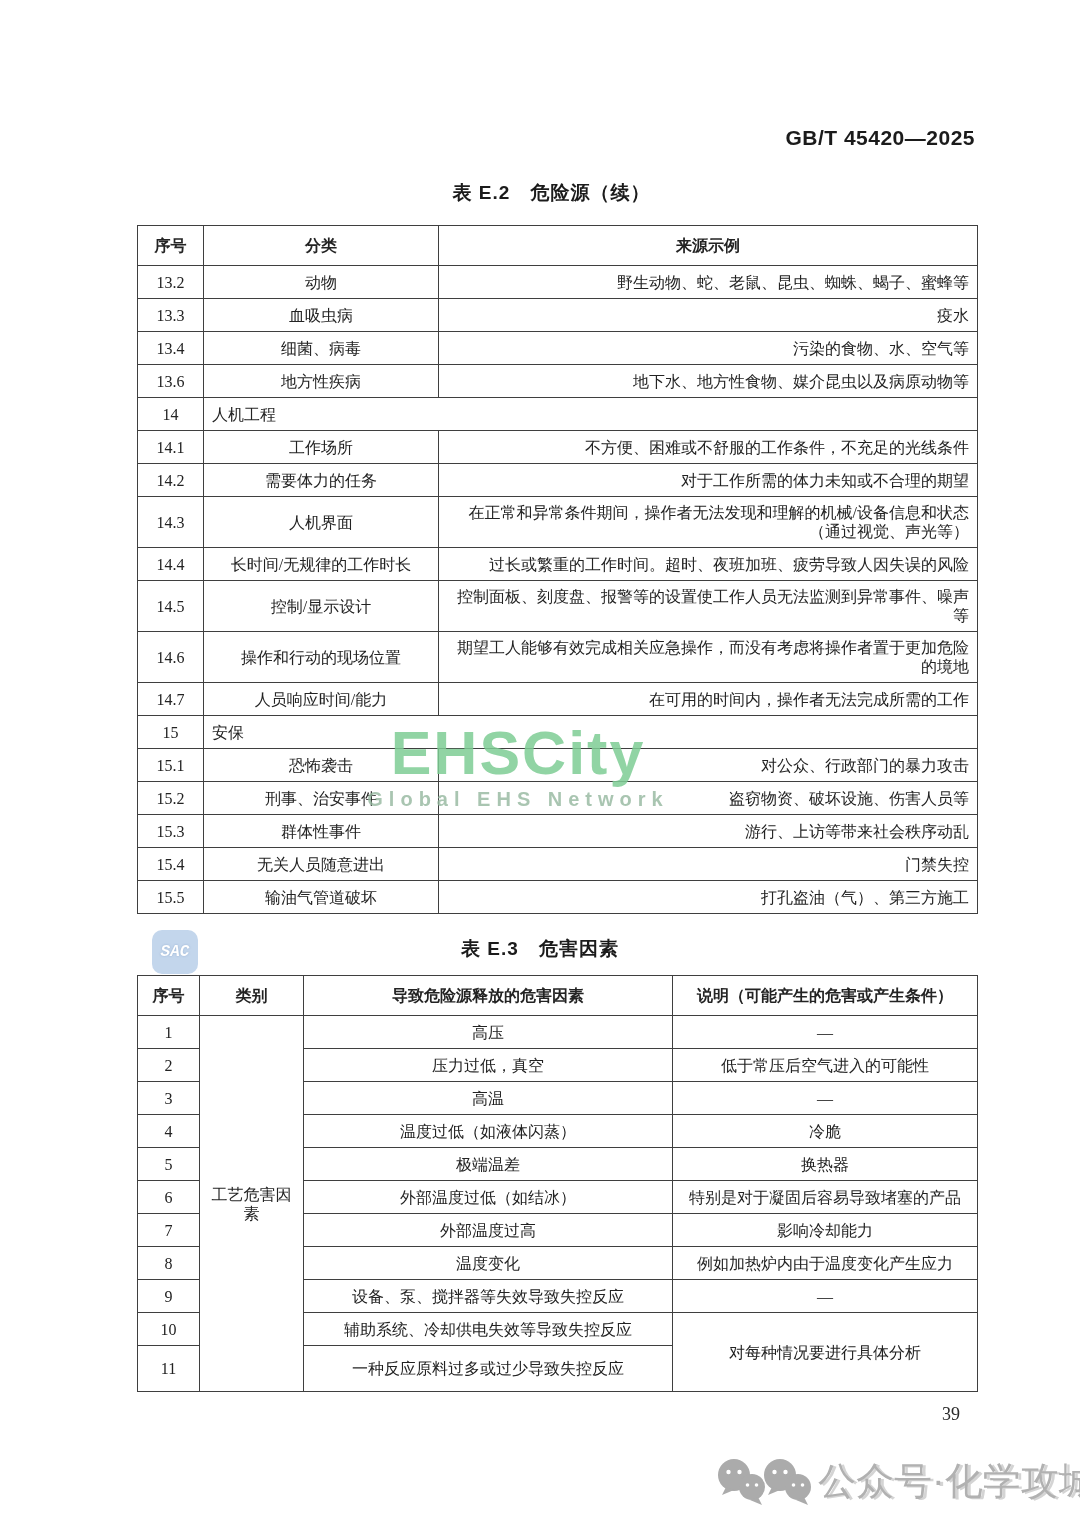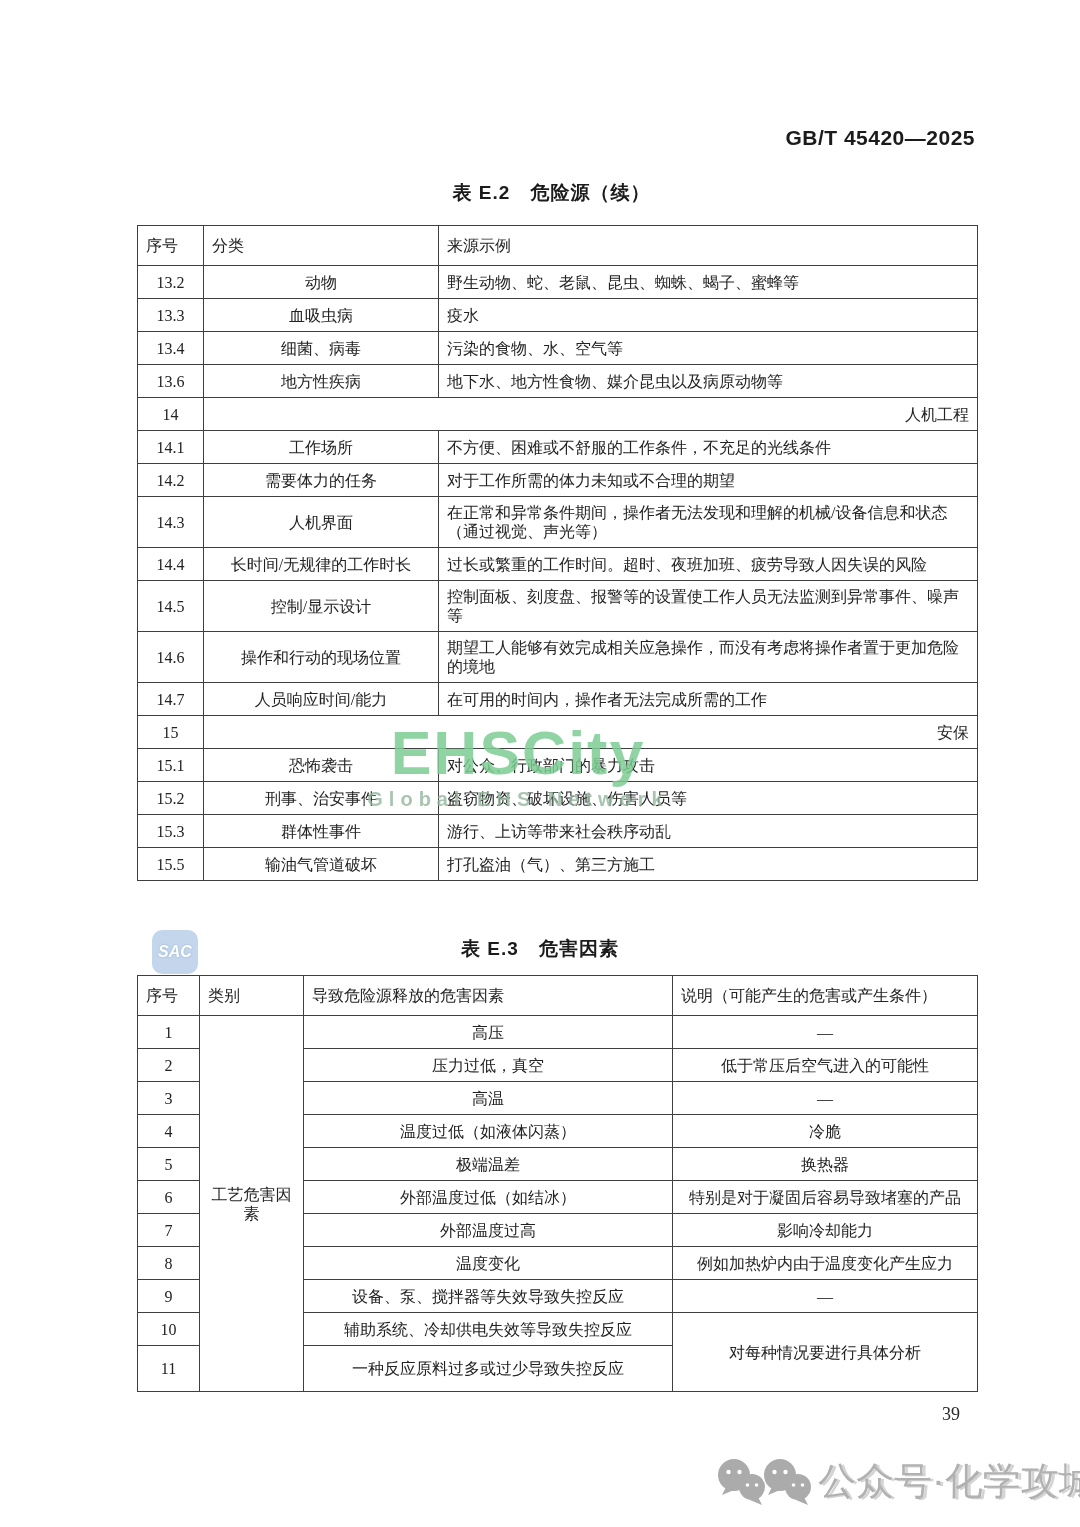--- a/index.html
+++ b/index.html
@@ -34,26 +34,26 @@
     font-size:16px;color:#232323;
   }
   table.tbl.e2{top:225px;}
   table.tbl.e3{top:975px;}
   .tbl th,.tbl td{
     border:1px solid var(--border);
     padding:6px 8px;
     vertical-align:middle;
     line-height:19px;
   }
-  .tbl th{font-weight:normal;height:40px;text-align:left;}
+  .tbl th{font-weight:bold;height:40px;text-align:center;}
   .tbl td{height:33px;}
   .c-id{text-align:center;}
   .c-cat{text-align:center;}
-  .c-section{text-align:right;}
-  .c-example{text-align:left;padding-left:10px;}
+  .c-section{text-align:left;}
+  .c-example{text-align:right;padding-left:10px;}
   .e3 .c-factor{text-align:center;}
   .e3 .c-note{text-align:center;}
   .e3 tr.tall td{height:46px;}
 
   .wm-ehs{
     position:absolute;left:318px;top:722px;width:400px;
     text-align:center;pointer-events:none;
     font-family:"Liberation Sans","DejaVu Sans",sans-serif;
   }
   .wm-ehs-main{
@@ -62,21 +62,21 @@
   }
   .wm-ehs-sub{
     margin-top:4px;font-weight:bold;font-size:20px;
     letter-spacing:6px;color:var(--wm-sub);
   }
 
   .sac{
     position:absolute;left:152px;top:930px;width:46px;height:44px;
     background:var(--sac-blue);border-radius:10px;opacity:0.85;
     display:flex;align-items:center;justify-content:center;
-    font-family:Liberation Sans, sans-serif;
+    font-family:Liberation Mono, monospace;
     font-weight:bold;font-style:italic;font-size:16px;color:#ffffff;
     text-shadow:0 0 2px rgba(90,130,180,0.6);
   }
 
   .page-num{
     position:absolute;top:1404px;right:120px;
     font-size:18px;color:#2a2a2a;margin-left:16px;
   }
 
   .wm-wechat{
@@ -184,20 +184,25 @@
         </tr>
       <tr>
           <td class="c-id">15.2</td>
           <td class="c-cat">刑事、治安事件</td>
           <td class="c-example">盗窃物资、破坏设施、伤害人员等</td>
         </tr>
       <tr>
           <td class="c-id">15.3</td>
           <td class="c-cat">群体性事件</td>
           <td class="c-example">游行、上访等带来社会秩序动乱</td>
+        </tr>
+      <tr>
+          <td class="c-id">15.4</td>
+          <td class="c-cat">无关人员随意进出</td>
+          <td class="c-example">门禁失控</td>
         </tr>
       <tr>
           <td class="c-id">15.5</td>
           <td class="c-cat">输油气管道破坏</td>
           <td class="c-example">打孔盗油（气）、第三方施工</td>
         </tr>
     </tbody>
   </table>
 
   <div class="wm-ehs">

